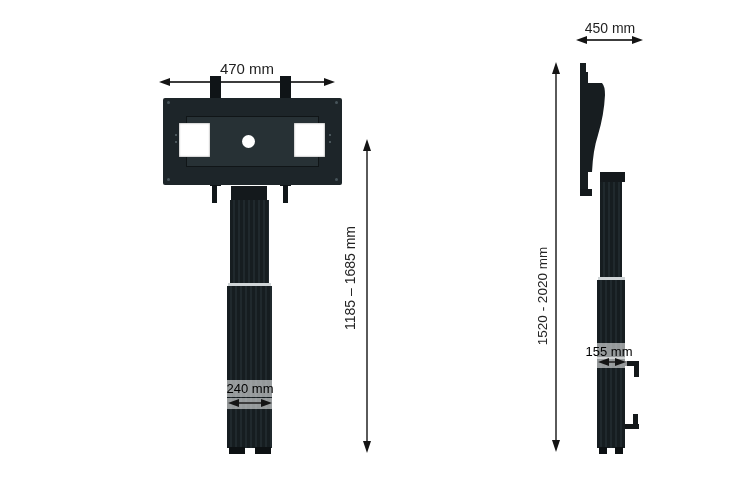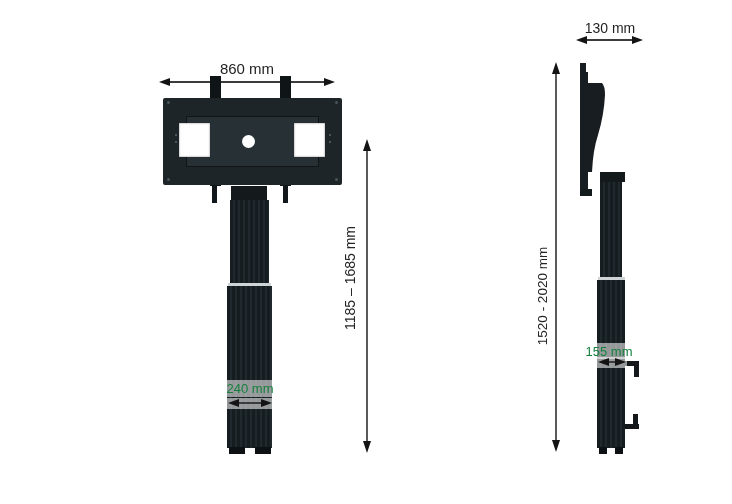--- a/index.html
+++ b/index.html
@@ -27,32 +27,32 @@
   .circle{background:#ffffff;border-radius:50%;}
   
   .dimline-h{height:2px;background:#3c3c3c;}
   .dimline-v{width:2px;background:#5a5a5a;}
   .ah{width:0;height:0;}
   .ah-left{border-top:4.5px solid transparent;border-bottom:4.5px solid transparent;border-right:11px solid #141414;}
   .ah-right{border-top:4.5px solid transparent;border-bottom:4.5px solid transparent;border-left:11px solid #141414;}
   .ah-up{border-left:4.5px solid transparent;border-right:4.5px solid transparent;border-bottom:12px solid #141414;}
   .ah-down{border-left:4.5px solid transparent;border-right:4.5px solid transparent;border-top:12px solid #141414;}
   .dimtext{font-size:15px;line-height:16px;white-space:nowrap;text-align:center;color:#1f1f1f;}
-  .dimtext-sm{font-size:13px;line-height:14px;white-space:nowrap;text-align:center;color:#15803d;}
+  .dimtext-sm{font-size:13px;line-height:14px;white-space:nowrap;text-align:center;color:#000000;}
   .vlabel{font-size:14px;line-height:16px;white-space:nowrap;transform:rotate(-90deg);transform-origin:center;color:#242424;}
   .mask{background:rgba(255,255,255,.55);}
 </style>
 </head>
 <body>
 
 <div class="canvas">
 
   <div>
 
-    <div class="abs dimtext" style="left:160px;top:61px;width:174px;">860 mm</div>
+    <div class="abs dimtext" style="left:160px;top:61px;width:174px;">470 mm</div>
     <div class="abs dimline-h" style="left:168px;top:81px;width:158px;"></div>
     <div class="abs ah ah-left" style="left:159px;top:77.5px;"></div>
     <div class="abs ah ah-right" style="left:324px;top:77.5px;"></div>
 
     <div class="abs rail" style="left:210px;top:76px;width:11px;height:110px;"></div>
     <div class="abs rail" style="left:280px;top:76px;width:11px;height:110px;"></div>
     <div class="abs pin" style="left:212px;top:186px;width:5px;height:17px;"></div>
     <div class="abs pin" style="left:283px;top:186px;width:5px;height:17px;"></div>
 
     <div class="abs plate" style="left:163px;top:98px;width:179px;height:87px;"></div>
@@ -84,21 +84,21 @@
     <div class="abs ah ah-right" style="left:261px;top:398.5px;"></div>
 
     <div class="abs dimline-v" style="left:366px;top:148px;height:296px;"></div>
     <div class="abs ah ah-up" style="left:362.5px;top:139px;"></div>
     <div class="abs ah ah-down" style="left:362.5px;top:441px;"></div>
     <div class="abs vlabel" style="left:298px;top:270px;">1185 – 1685 mm</div>
   </div>
 
   <div>
 
-    <div class="abs dimtext" style="left:577px;top:20px;width:66px;font-size:14px;">130 mm</div>
+    <div class="abs dimtext" style="left:577px;top:20px;width:66px;font-size:14px;">450 mm</div>
     <div class="abs dimline-h" style="left:585px;top:39px;width:49px;"></div>
     <div class="abs ah ah-left" style="left:576px;top:35.5px;"></div>
     <div class="abs ah ah-right" style="left:632px;top:35.5px;"></div>
 
     <div class="abs" style="left:580px;top:63px;width:8px;height:132px;background:#171d20;"></div>
     <div class="abs" style="left:586px;top:63px;width:3px;height:9px;background:#ffffff;"></div>
     <div class="abs bracket" style="left:580px;top:189px;width:12px;height:7px;"></div>
 
     <svg class="abs" style="left:588px;top:83px;" width="18" height="89" viewBox="0 0 18 89">
       <path d="M0,0 L14,0 Q17,3 17,12 Q16,32 10,52 Q5,67 4,89 L0,89 Z" fill="#171d20"></path>

